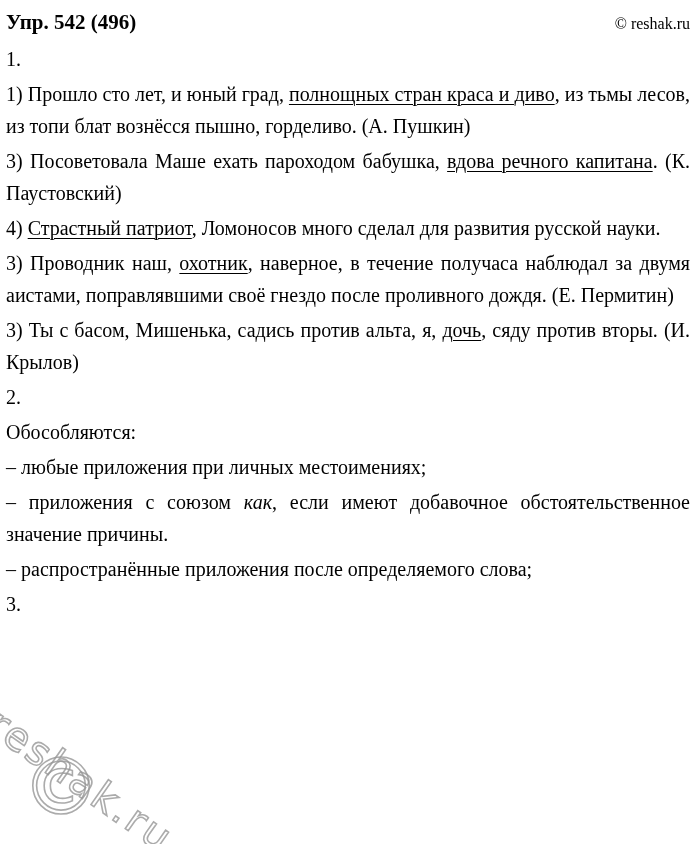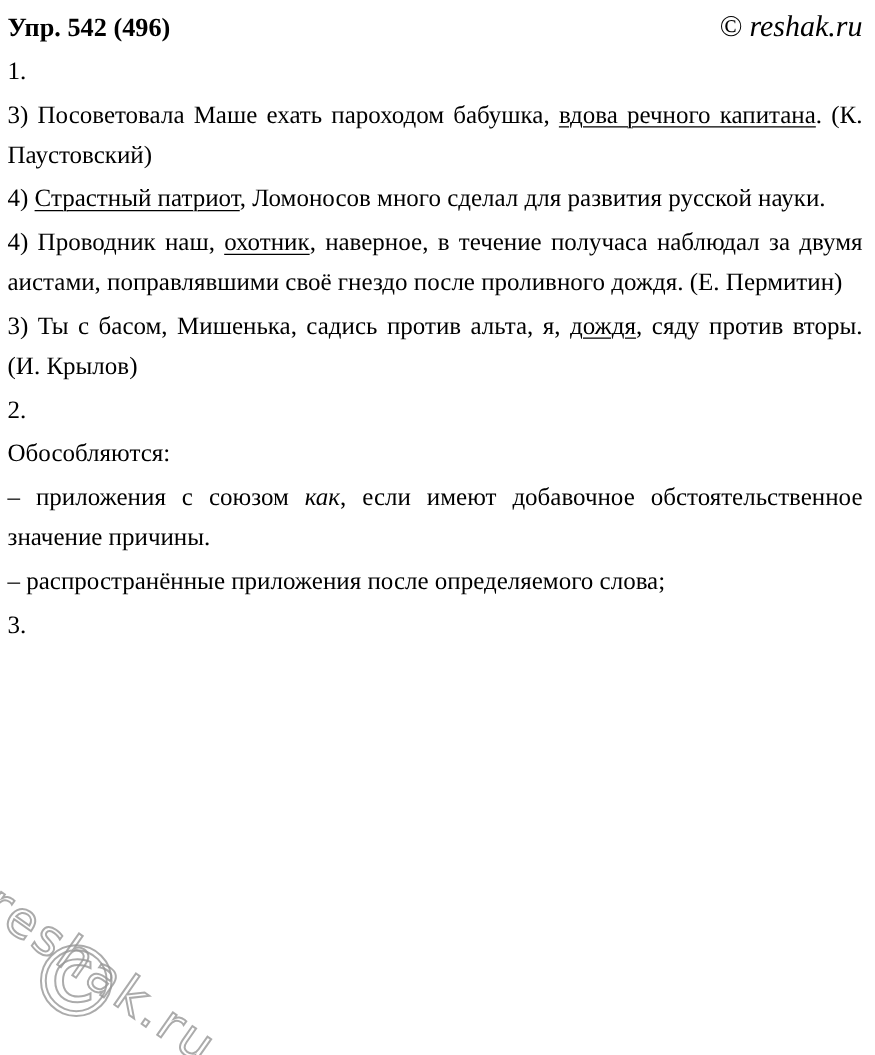--- a/index.html
+++ b/index.html
@@ -22,23 +22,22 @@
     justify-content: space-between;
     align-items: baseline;
     margin: 0 0 3px 0;
   }
   .hdr-title {
     font-weight: bold;
     font-size: 21px;
     line-height: 32px;
   }
   .hdr-credit {
-    font-size: 24px;
+    font-size: 16px;
     line-height: 32px;
-    font-style: italic;
   }
 
   p.doc {
     margin: 0 0 3px 0;
     font-size: 20px;
     line-height: 32px;
     text-align: justify;
     hyphens: none;
   }
   p.doc.label { text-align: left; }
@@ -81,34 +80,36 @@
 
 <div class="page">
 
   <div class="hdr">
     <span class="hdr-title">Упр. 542 (496)</span>
     <span class="hdr-credit">© reshak.ru</span>
   </div>
 
   <p class="doc label">1.</p>
 
+  <p class="doc"><span>1) Прошло сто лет, и юный град, </span><span class="u">полнощных стран краса и диво</span><span>, из тьмы лесов, из топи блат вознёсся пышно, горделиво. (А. Пушкин)</span></p>
 
 
   <p class="doc"><span>3) Посоветовала Маше ехать пароходом бабушка, </span><span class="u">вдова речного капитана</span><span>. (К. Паустовский)</span></p>
 
   <p class="doc"><span>4) </span><span class="u">Страстный патриот</span><span>, Ломоносов много сделал для развития русской науки.</span></p>
 
-  <p class="doc"><span>4) Проводник наш, </span><span class="u">охотник</span><span>, наверное, в течение получаса наблюдал за двумя аистами, поправлявшими своё гнездо после проливного дождя. (Е. Пермитин)</span></p>
+  <p class="doc"><span>3) Проводник наш, </span><span class="u">охотник</span><span>, наверное, в течение получаса наблюдал за двумя аистами, поправлявшими своё гнездо после проливного дождя. (Е. Пермитин)</span></p>
 
-  <p class="doc"><span>3) Ты с басом, Мишенька, садись против альта, я, </span><span class="u">дождя</span><span>, сяду против вторы. (И. Крылов)</span></p>
+  <p class="doc"><span>3) Ты с басом, Мишенька, садись против альта, я, </span><span class="u">дочь</span><span>, сяду против вторы. (И. Крылов)</span></p>
 
   <p class="doc label">2.</p>
 
   <p class="doc">Обособляются:</p>
 
+  <p class="doc">– любые приложения при личных местоимениях;</p>
 
   <p class="doc"><span>– приложения с союзом </span><span class="it">как</span><span>, если имеют добавочное обстоятельственное значение причины.</span></p>
 
   <p class="doc">– распространённые приложения после определяемого слова;</p>
 
   <p class="doc label">3.</p>
 
 
   <span class="wm wm-text">reshak.ru</span>
   <span class="wm wm-copy">©</span>

